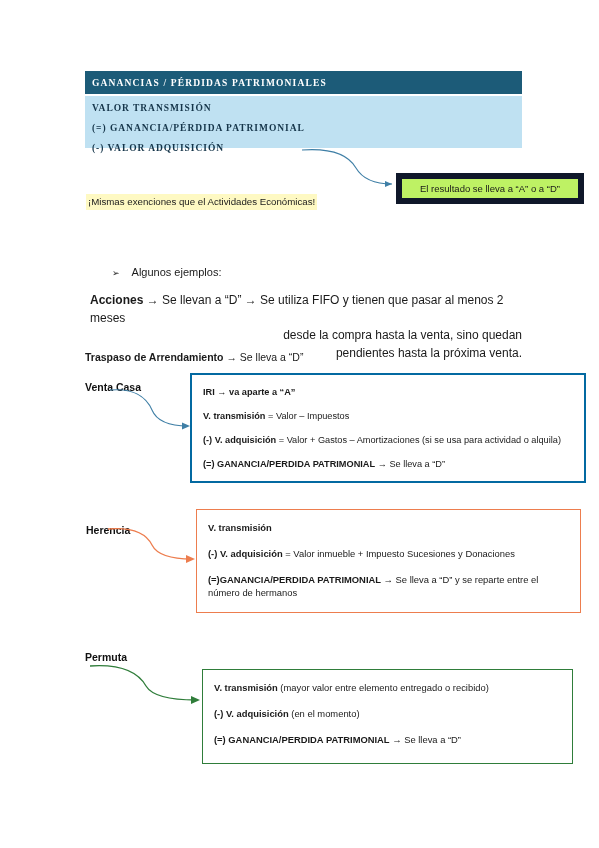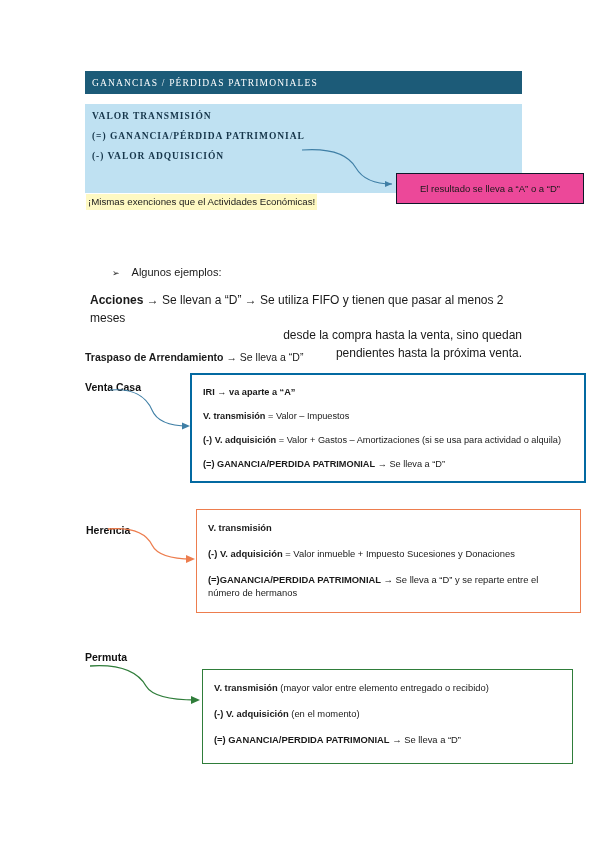--- a/index.html
+++ b/index.html
@@ -30,32 +30,32 @@
     height: 23px;
     background: #1c5b78;
     box-sizing: border-box;
     display: flex;
     align-items: center;
     padding-left: 7px;
   }
   .scheme-header-title {
     color: #ffffff;
     font-family: "Liberation Serif", serif;
-    font-weight: normal;
+    font-weight: bold;
     font-size: 9.5px;
     letter-spacing: 1.15px;
     white-space: nowrap;
     text-transform: uppercase;
   }
   .scheme-body {
     position: absolute;
     left: 85px;
-    top: 104px;
+    top: 96px;
     width: 437px;
-    height: 89px;
+    height: 52px;
     background: #bfe1f2;
     box-sizing: border-box;
     padding: 7px 0 0 7px;
   }
   .scheme-line {
     font-family: "Liberation Serif", serif;
     font-weight: bold;
     font-size: 9.5px;
     letter-spacing: 0.95px;
     color: #15354a;
@@ -73,22 +73,22 @@
     height: 46px;
     pointer-events: none;
   }
 
   .result-box {
     position: absolute;
     left: 396px;
     top: 173px;
     width: 188px;
     height: 31px;
-    border: 1px solid #0f172a;
-    background: #ec4899;
+    border: 6px solid #0f172a;
+    background: #bef264;
     box-sizing: border-box;
     display: flex;
     align-items: center;
     justify-content: center;
   }
   .result-box-text {
     font-size: 9.5px;
     color: #1a1a1a;
     white-space: nowrap;
   }

